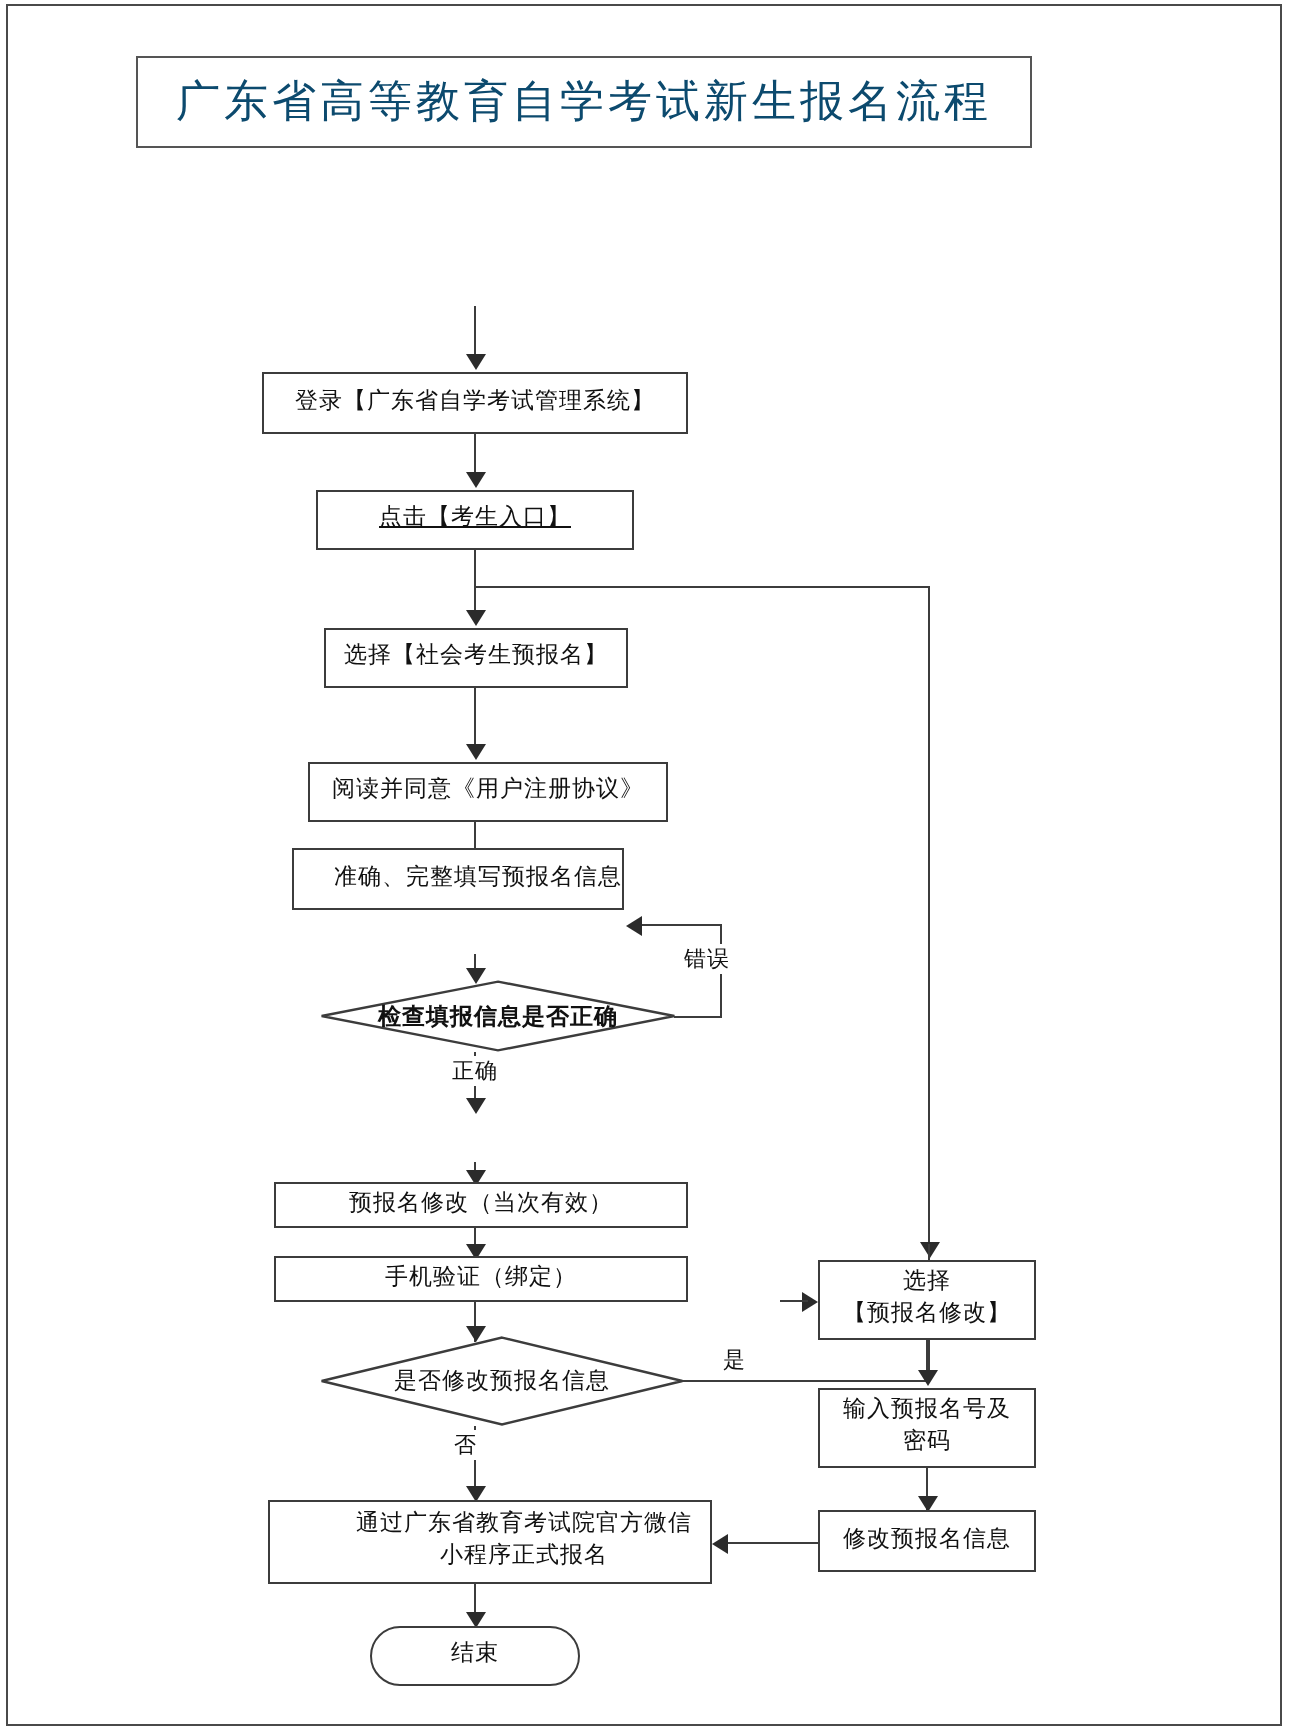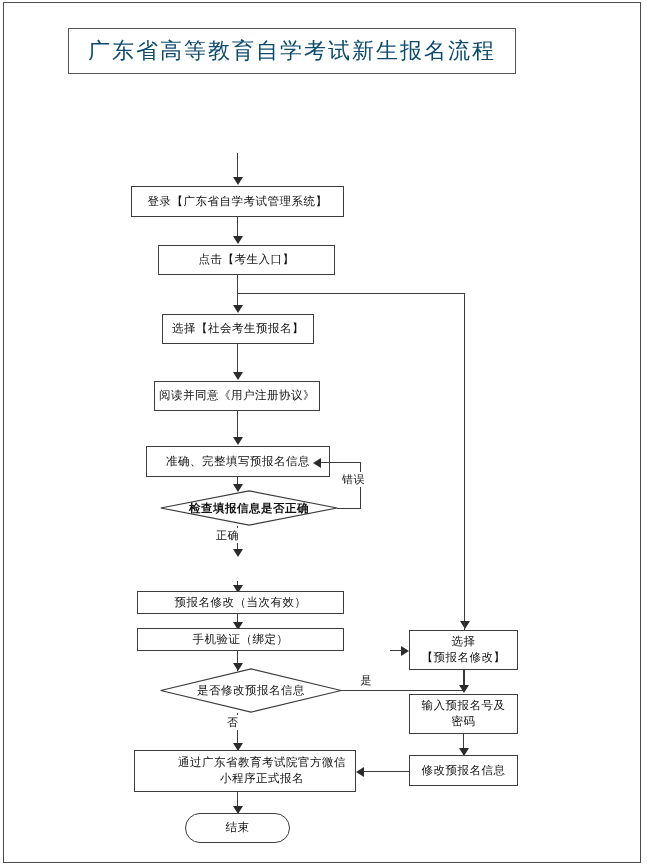--- a/index.html
+++ b/index.html
@@ -153,46 +153,46 @@
   <div class="line vline" style="left:237px; top:153px; height:25px;"></div>
   <div class="arrow arrow-down" style="left:232.5px; top:177px;"></div>
 
   <div class="node process" style="left:131px; top:186px; width:213px; height:31px;">
     <span>登录【广东省自学考试管理系统】</span>
   </div>
 
   <div class="line vline" style="left:237px; top:217px; height:20px;"></div>
   <div class="arrow arrow-down" style="left:232.5px; top:236px;"></div>
 
-  <div class="node process" style="left:158px; top:245px; width:177px; height:30px;">
+  <div class="node process" style="left:158px; top:245px; width:159px; height:30px;text-decoration:underline;">
     <span>点击【考生入口】</span>
   </div>
 
   <div class="line vline" style="left:237px; top:275px; height:31px;"></div>
   <div class="arrow arrow-down" style="left:232.5px; top:305px;"></div>
 
   <div class="line hline" style="left:237px; top:293px; width:228px;"></div>
   <div class="line vline" style="left:464px; top:293px; height:329px;"></div>
   <div class="arrow arrow-down" style="left:459.5px; top:621px;"></div>
 
   <div class="node process" style="left:162px; top:314px; width:152px; height:30px;">
     <span>选择【社会考生预报名】</span>
   </div>
 
   <div class="line vline" style="left:237px; top:344px; height:29px;"></div>
   <div class="arrow arrow-down" style="left:232.5px; top:372px;"></div>
 
-  <div class="node process" style="left:154px; top:381px; width:166px; height:30px;">
+  <div class="node process" style="left:154px; top:381px; width:180px; height:30px;">
     <span>阅读并同意《用户注册协议》</span>
   </div>
 
   <div class="line vline" style="left:237px; top:411px; height:27px;"></div>
   <div class="arrow arrow-down" style="left:232.5px; top:437px;"></div>
 
-  <div class="node process" style="left:146px; top:446px; width:184px; height:31px;">
+  <div class="node process" style="left:146px; top:424px; width:166px; height:31px;justify-content:flex-end;">
     <span>准确、完整填写预报名信息</span>
   </div>
 
   <div class="line vline" style="left:237px; top:477px; height:12px;"></div>
   <div class="arrow arrow-down" style="left:232.5px; top:484px;"></div>
 
   <div class="decision" style="left:160px; top:490px; width:178px; height:36px;font-weight:bold;">
     <svg width="178" height="36" viewBox="0 0 178 36">
       <polygon points="89,0.8 177.2,18 89,35.2 0.8,18" fill="#ffffff" stroke="#3c3c3c" stroke-width="1.2"></polygon>
     </svg>
@@ -200,21 +200,21 @@
   </div>
 
   <div class="line hline" style="left:337px; top:508px; width:24px;"></div>
   <div class="line vline" style="left:360px; top:462px; height:47px;"></div>
   <div class="line hline" style="left:321px; top:462px; width:40px;"></div>
   <div class="arrow arrow-left" style="left:313px; top:457.5px;"></div>
   <div class="edge-label" style="left:341px; top:472px;">错误</div>
 
   <div class="line vline" style="left:237px; top:526px; height:26px;"></div>
   <div class="arrow arrow-down" style="left:232.5px; top:549px;"></div>
-  <div class="edge-label" style="left:215px; top:528px;">正确</div>
+  <div class="edge-label" style="left:225px; top:528px;">正确</div>
 
 
   <div class="line vline" style="left:237px; top:581px; height:10px;"></div>
   <div class="arrow arrow-down" style="left:232.5px; top:585px;"></div>
 
   <div class="node process" style="left:137px; top:591px; width:207px; height:23px;">
     <span>预报名修改（当次有效）</span>
   </div>
 
   <div class="line vline" style="left:237px; top:614px; height:16px;"></div>

